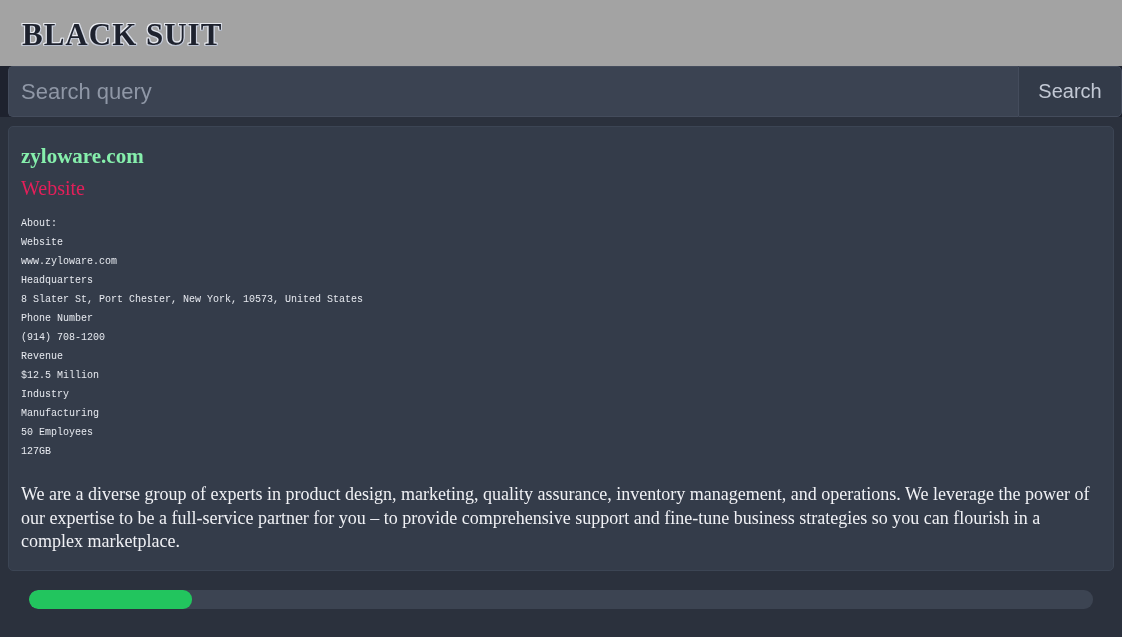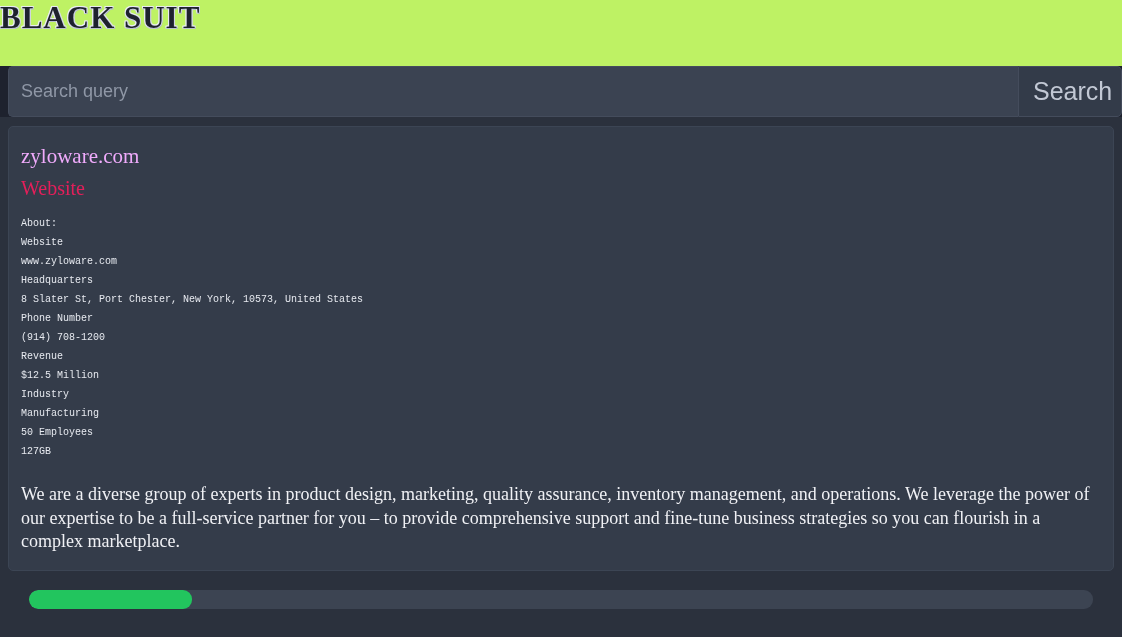--- a/index.html
+++ b/index.html
@@ -12,23 +12,24 @@
 
   body {
     background: #2b313d;
     font-family: "Liberation Sans", sans-serif;
     -webkit-font-smoothing: antialiased;
   }
 
   
   .header {
     height: 66px;
-    background: #bef264;
+    background: #a3a3a3;
     display: flex;
-    padding-left: 0;
+    align-items: center;
+    padding-left: 22px;
   }
 
   .brand-title {
     font-family: "Liberation Serif", serif;
     font-size: 31px;
     font-weight: bold;
     letter-spacing: 1px;
     color: #1e222e;
     line-height: 1;
     margin-top: 2px;
@@ -54,40 +55,40 @@
 
   .search-input {
     flex: 1 1 auto;
     background: #3b4352;
     border: 1px solid #444c5c;
     border-top-left-radius: 5px;
     border-bottom-left-radius: 5px;
     border-right: none;
     color: #f0abfc;
     font-family: "Liberation Sans", sans-serif;
-    font-size: 18px;
+    font-size: 22px;
     padding: 12px 12px;
     outline: none;
     min-width: 0;
   }
   .search-input::placeholder {
     color: #8f97a6;
     opacity: 1;
   }
 
   .search-button {
     flex: 0 0 auto;
     width: 104px;
     background: #333b49;
     border: 1px solid #444c5c;
     border-top-right-radius: 5px;
     border-bottom-right-radius: 5px;
     color: #c2c8d4;
     font-family: "Liberation Sans", sans-serif;
-    font-size: 25px;
+    font-size: 20px;
     cursor: pointer;
     padding: 0 14px;
     text-align: center;
     white-space: nowrap;
   }
 
   
   .content {
     padding: 9px 8px 0 8px;
   }
@@ -96,22 +97,22 @@
     background: #343c4a;
     border: 1px solid #3c4554;
     border-radius: 5px;
     padding: 16px 12px 20px 12px;
     height: 445px;
   }
 
   .result-title {
     font-family: "Liberation Serif", serif;
     font-size: 21px;
-    font-weight: normal;
-    color: #f0abfc;
+    font-weight: bold;
+    color: #86efac;
     line-height: 1.25;
     margin-bottom: 7px;
   }
 
   .result-link {
     font-family: "Liberation Serif", serif;
     font-size: 20px;
     color: #e5争1f5a;
     color: #e31f5a;
     text-decoration: none;

